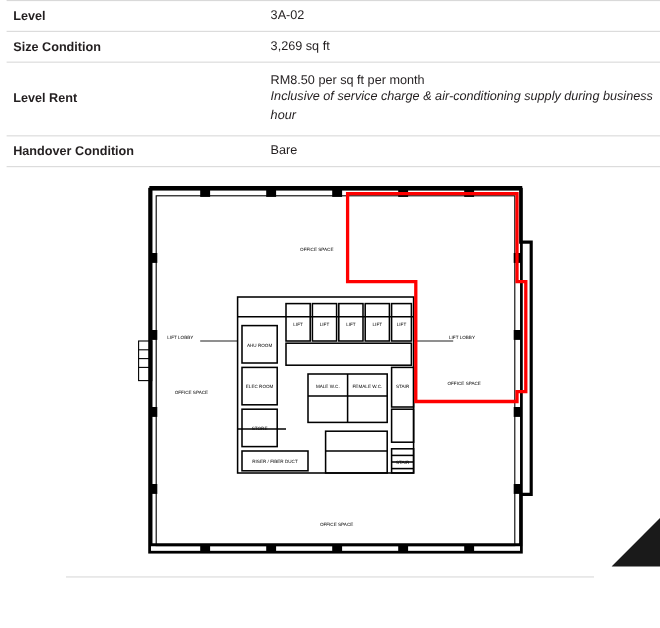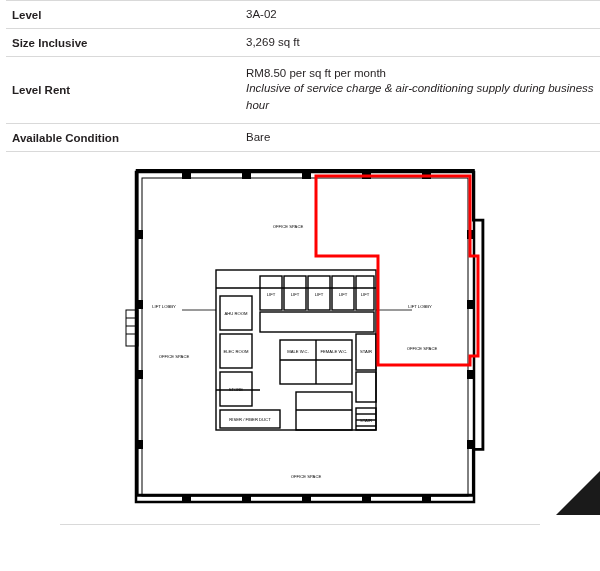--- a/index.html
+++ b/index.html
@@ -105,34 +105,34 @@
 
   <table class="spec-table">
     <tbody>
       <tr class="first-row">
         <td class="label">Level</td>
         <td class="value">
           <span class="line1">3A-02</span>
         </td>
       </tr>
       <tr>
-        <td class="label">Size Inclusive</td>
+        <td class="label">Size Condition</td>
         <td class="value">
           <span class="line1">3,269 sq ft</span>
         </td>
       </tr>
       <tr class="row-rent">
         <td class="label">Level Rent</td>
         <td class="value">
           <span class="line1">RM8.50 per sq ft per month</span>
           <span class="italic">Inclusive of service charge &amp; air-conditioning supply during business hour</span>
         </td>
       </tr>
       <tr>
-        <td class="label">Available Condition</td>
+        <td class="label">Handover Condition</td>
         <td class="value">
           <span class="line1">Bare</span>
         </td>
       </tr>
     </tbody>
   </table>
 
   <div class="plan-wrap">
     <div class="plan-frame">
       <svg class="plan" width="372" height="355" viewBox="0 0 372 355" xmlns="http://www.w3.org/2000/svg">

